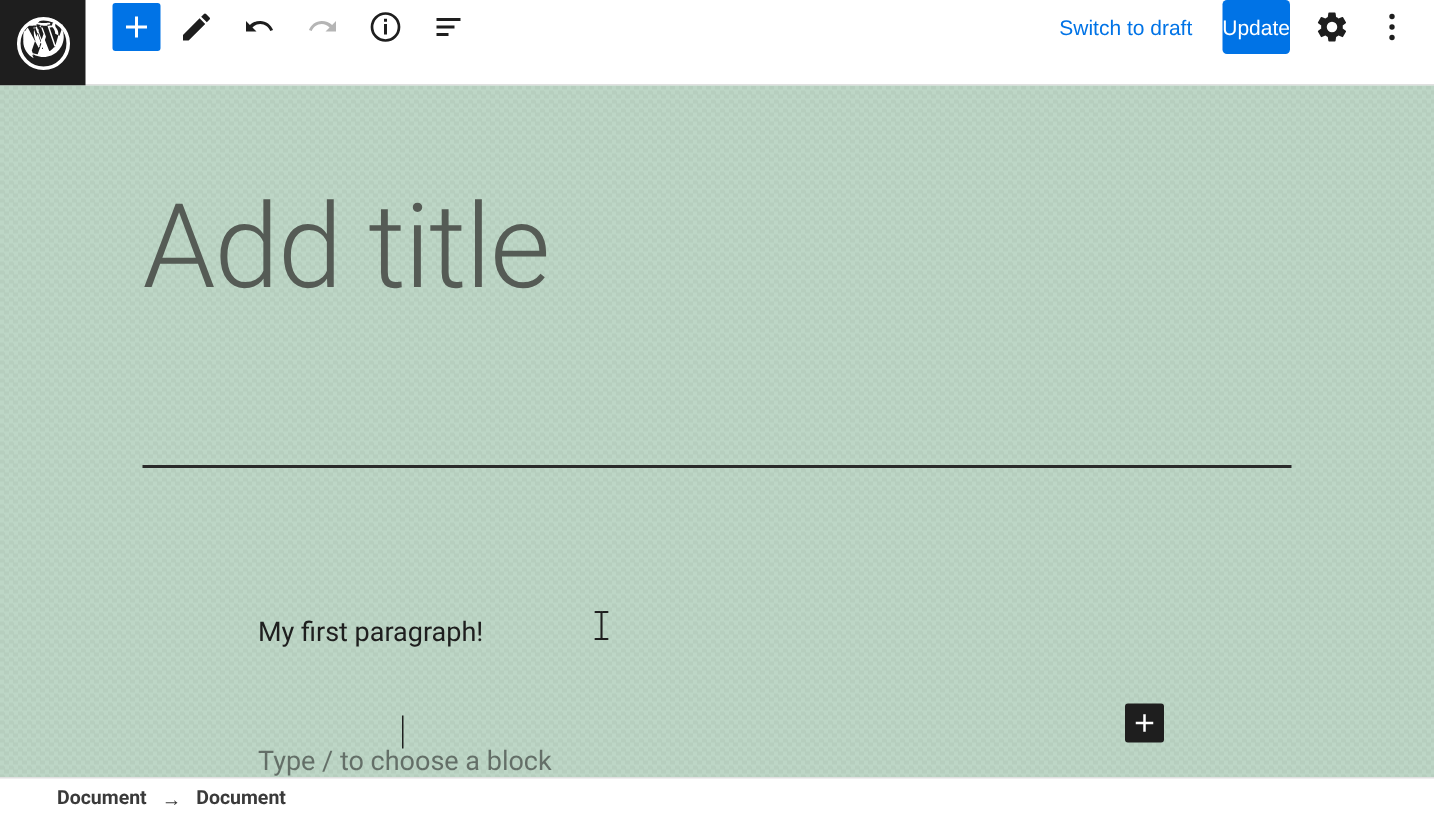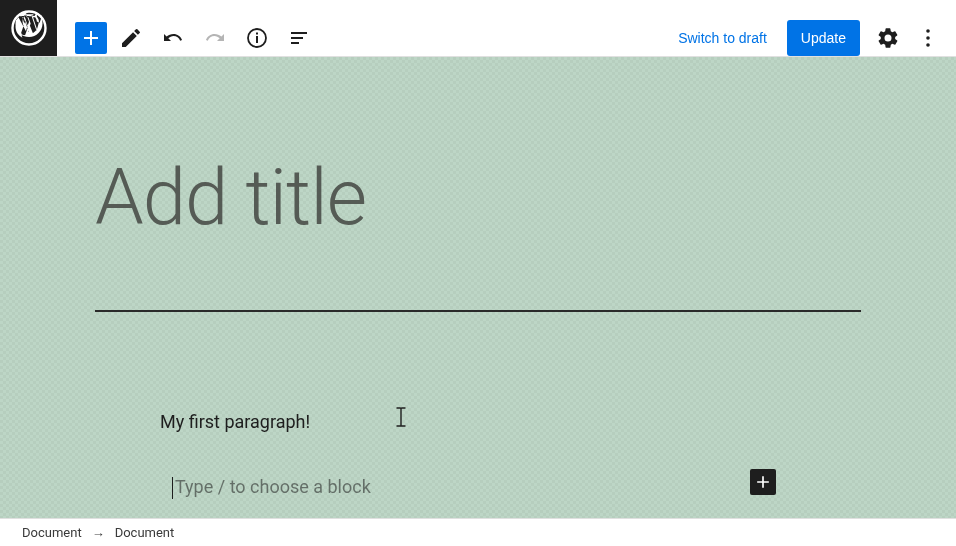--- a/index.html
+++ b/index.html
@@ -1,41 +1,41 @@
 <!DOCTYPE html>
 <html><head>
 <meta charset="utf-8">
 <style>
   * { box-sizing: border-box; margin: 0; padding: 0; }
   html, body { width: 956px; height: 546px; font-family: -apple-system, BlinkMacSystemFont, "Segoe UI", Roboto, sans-serif; overflow: hidden; }
-  .topbar { display: flex; align-items: flex-end; height: 57px; background: #fff; border-bottom: 1px solid #e0e0e0; }
+  .topbar { display: flex; align-items: flex-start; height: 57px; background: #fff; border-bottom: 1px solid #e0e0e0; }
   .wp-logo { width: 57px; height: 57px; background: #1e1e1e; display: flex; align-items: center; justify-content: center; }
   .wp-logo svg { width: 36px; height: 36px; }
   .tb-left { display: flex; align-items: center; gap: 6px; padding-left: 18px; }
   .icon-btn { width: 36px; height: 36px; display: flex; align-items: center; justify-content: center; border: none; background: transparent; cursor: pointer; border-radius: 2px; }
   .icon-btn svg { width: 24px; height: 24px; fill: #1e1e1e; }
   .icon-btn.disabled svg { fill: #b5b5b5; }
   .add-block { background: #007cba; border-radius: 2px; width: 32px; height: 32px; }
   .add-block { background: #0073e6; }
   .add-block svg { fill: #fff; width: 24px; height: 24px; }
   .spacer { flex: 1; }
   .tb-right { display: flex; align-items: center; gap: 4px; padding-right: 10px; }
   .link-btn { background: transparent; border: none; color: #0073e6; font-size: 14px; padding: 8px 12px; cursor: pointer; font-weight: 500; }
-  .primary-btn { background: #0073e6; color: #fff; border: none; font-size: 14px; padding: 10px 14px; border-radius: 3px; cursor: pointer; font-weight: 500; margin-right: 6px; margin-left:4px;}
+  .primary-btn { background: #0073e6; color: #fff; border: none; font-size: 14px; padding: 10px 0; border-radius: 3px; cursor: pointer; font-weight: 500; margin-right: 6px; margin-left:4px;}
   .canvas { position: relative; height: 461px; background: #bdd6c6; background-image: repeating-conic-gradient(rgba(0,0,0,0.04) 0% 25%, transparent 0% 50%); background-size: 6px 6px; }
-  .content { position: absolute; left: 95px; right: 113px; top: 0; margin-top: 32px; }
+  .content { position: absolute; left: 95px; right: 113px; top: 0; }
   .title-field { font-size: 78px; font-weight: 300; color: #555b55; letter-spacing: -1px; margin-top: 70px; line-height: 1; }
   .title-underline { position: absolute; left: 95px; right: 95px; top: 253px; height: 2px; background: #2a2a2a; }
-  .para1 { position: absolute; left: 160px; top: 354px; font-size: 18px; color: #1e1e1e; }
-  .block-prompt { position: absolute; left: 172px; top: 418px; font-size: 18px; color: rgba(30,30,30,0.55); display: flex; align-items: center; }
+  .para1 { position: absolute; left: 172px; top: 354px; font-size: 18px; color: #1e1e1e; }
+  .block-prompt { position: absolute; left: 172px; top: 418px; font-size: 18px; color: rgba(30,30,30,0.55); display: flex; align-items: center; flex-direction: column; }
   .caret { display:inline-block; width:1px; height:22px; background:#1e1e1e; margin-right:2px; position:relative; top:2px;}
   .text-cursor { position: absolute; left: 395px; top: 350px; font-size: 20px; color: #1e1e1e; }
   .mini-add { position: absolute; right: 180px; top: 412px; width: 26px; height: 26px; background: #1e1e1e; display: flex; align-items: center; justify-content: center; border-radius: 2px; cursor: pointer; }
   .mini-add svg { fill: #fff; width: 20px; height: 20px; }
-  .breadcrumb { height: 28px; background: #fff; border-top: 1px solid #e0e0e0; display: flex; align-items: center; padding-left: 22px; font-size: 13px; color: #3a3a3a; gap: 10px; }
+  .breadcrumb { height: 28px; background: #fff; border-top: 1px solid #e0e0e0; display: flex; align-items: center; padding-left: 38px; font-size: 13px; color: #3a3a3a; gap: 10px; font-weight: bold; }
   .crumb-sep { color: #3a3a3a; }
 </style>
 </head>
 <body>
 
 <div class="topbar">
   <div class="wp-logo">
     <svg viewBox="0 0 24 24">
         <circle cx="12" cy="12" r="11" fill="none" stroke="#fff" stroke-width="1.6"></circle>
         <path fill="#fff" d="M3.5 8.2c-.3.9-.5 1.8-.5 2.8 0 3.3 1.9 6.1 4.6 7.5L3.5 8.2zm13.7-.5c0-.9-.3-1.6-.6-2.1-.4-.6-.8-1.1-.8-1.7 0-.7.5-1.3 1.2-1.3h.1C15.7 1.6 14 1 12 1 9.4 1 7 2.2 5.4 4c.2 0 .4.1.6.1 1 0 2.5-.1 2.5-.1.5 0 .6.7.1.8 0 0-.5.1-1.1.1l3.5 10.3 2.1-6.2-1.5-4.1c-.5 0-1-.1-1-.1-.5 0-.4-.8.1-.8 0 0 1.6.1 2.5.1s2.5-.1 2.5-.1c.5 0 .6.7.1.8 0 0-.5.1-1.1.1l3.4 10.2.9-3.1c.4-1.3.7-2.2.7-3.1zm-5.1 1.4l-2.9 8.3c.9.3 1.8.4 2.8.4 1.2 0 2.3-.2 3.3-.6 0 0-.1-.1-.1-.2l-3.1-7.9zm8.3-5.5c0 .7-.1 1.4-.4 2.3l-1.7 5c-1.2 3.4-4.4 5.9-8.2 5.9-1.3 0-2.5-.3-3.6-.8l3.5-10.2-1-.1 3.3 9.1c-2.7-1.4-4.6-4.3-4.6-7.5 0-1 .2-2 .5-2.8l4.1 11.2c.3 0 .6.1.9.1l-4.4-12c1.1-1.8 3.1-3 5.3-3 1.7 0 3.2.7 4.3 1.8-.7 0-1.2.6-1.2 1.3 0 .6.4 1.1.8 1.7.3.5.6 1.1.6 2.1 0 .9-.3 1.8-.7 3.1l-.9 3.1-3.4-10.2c.6 0 1.1-.1 1.1-.1.5 0 .4-.8-.1-.8 0 0-1.6.1-2.5.1s-2.5-.1-2.5-.1c-.5 0-.6.7-.1.8 0 0 .5.1 1 .1l1.5 4.1-2.1 6.2L5 4.9C3.8 6.1 3 7.8 3 9.8c0 3.3 1.9 6.1 4.6 7.5l-4.1-11.2C3.2 7 3 7.9 3 9c0 5 4 9 9 9s9-4 9-9c0-1.9-.6-3.6-1.6-5.1z"></path>

